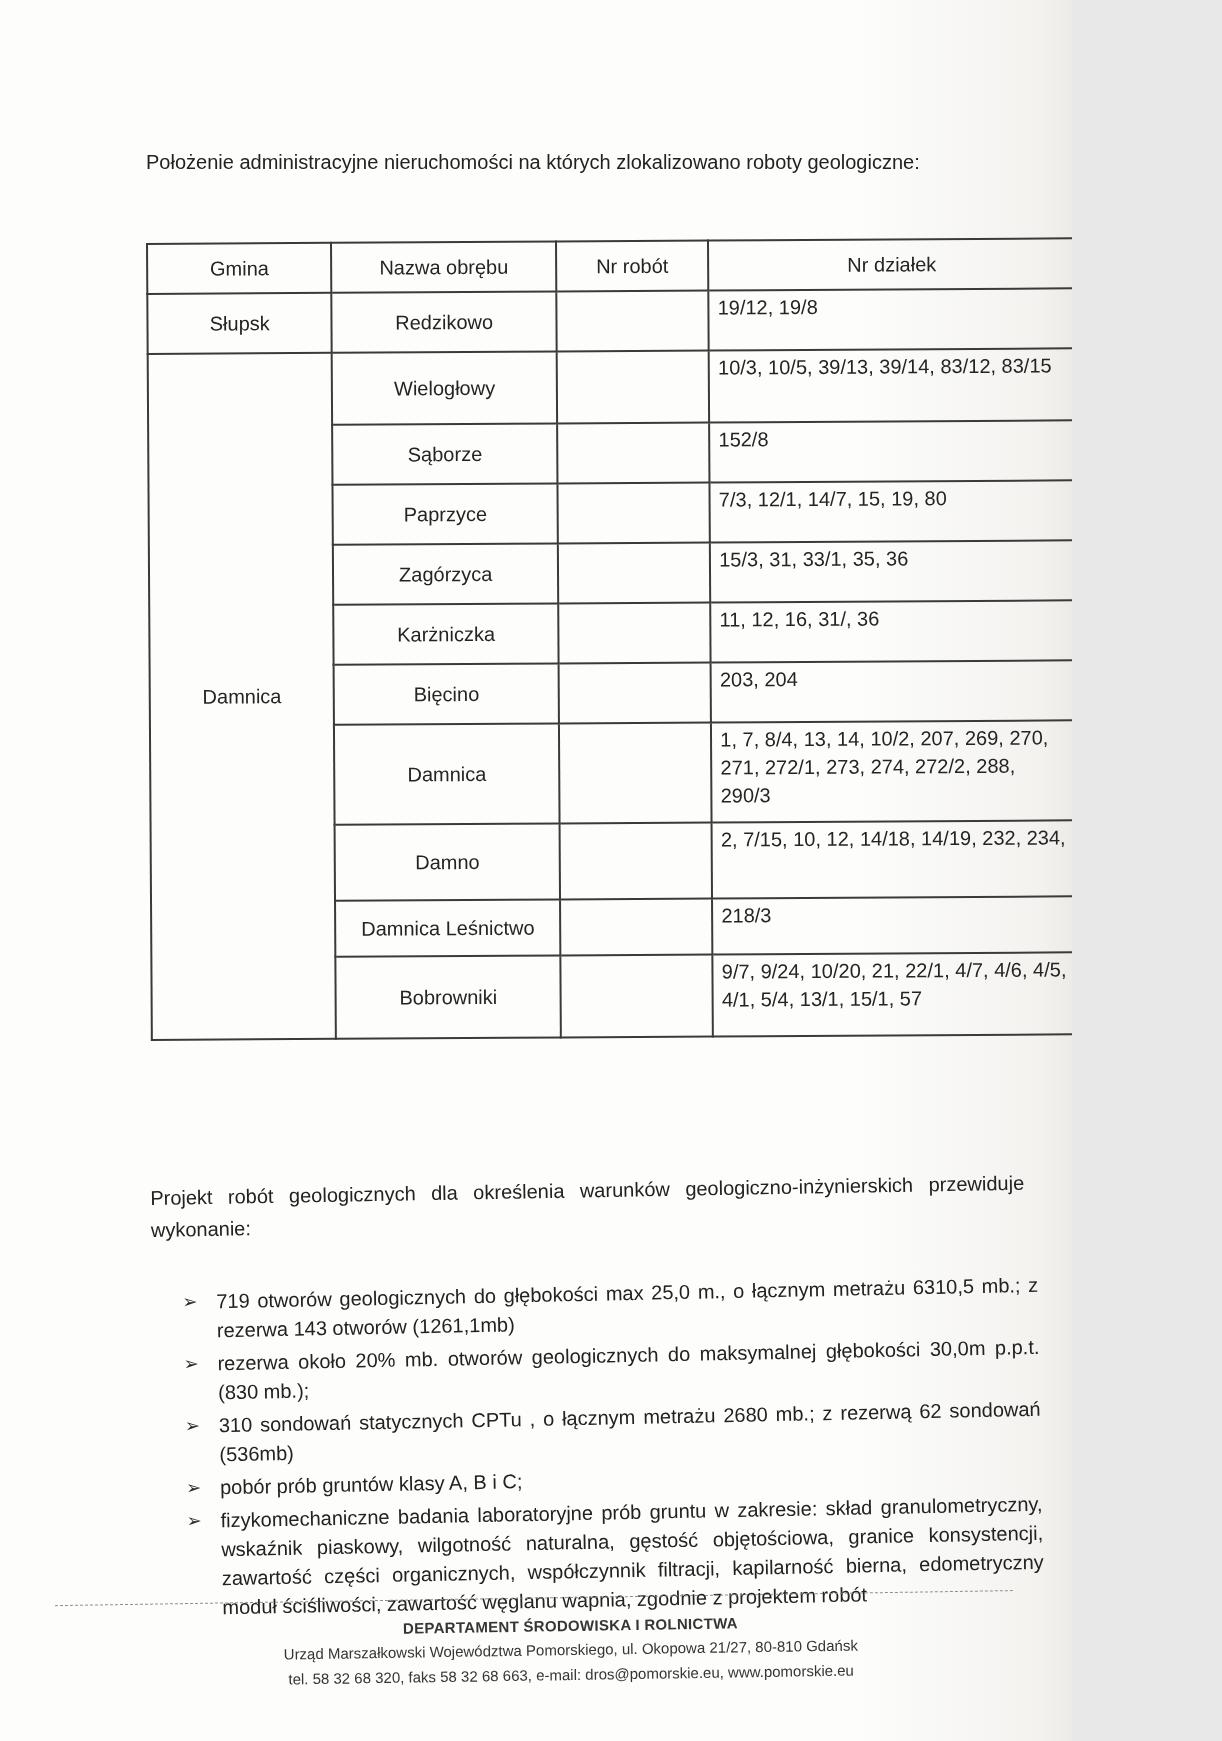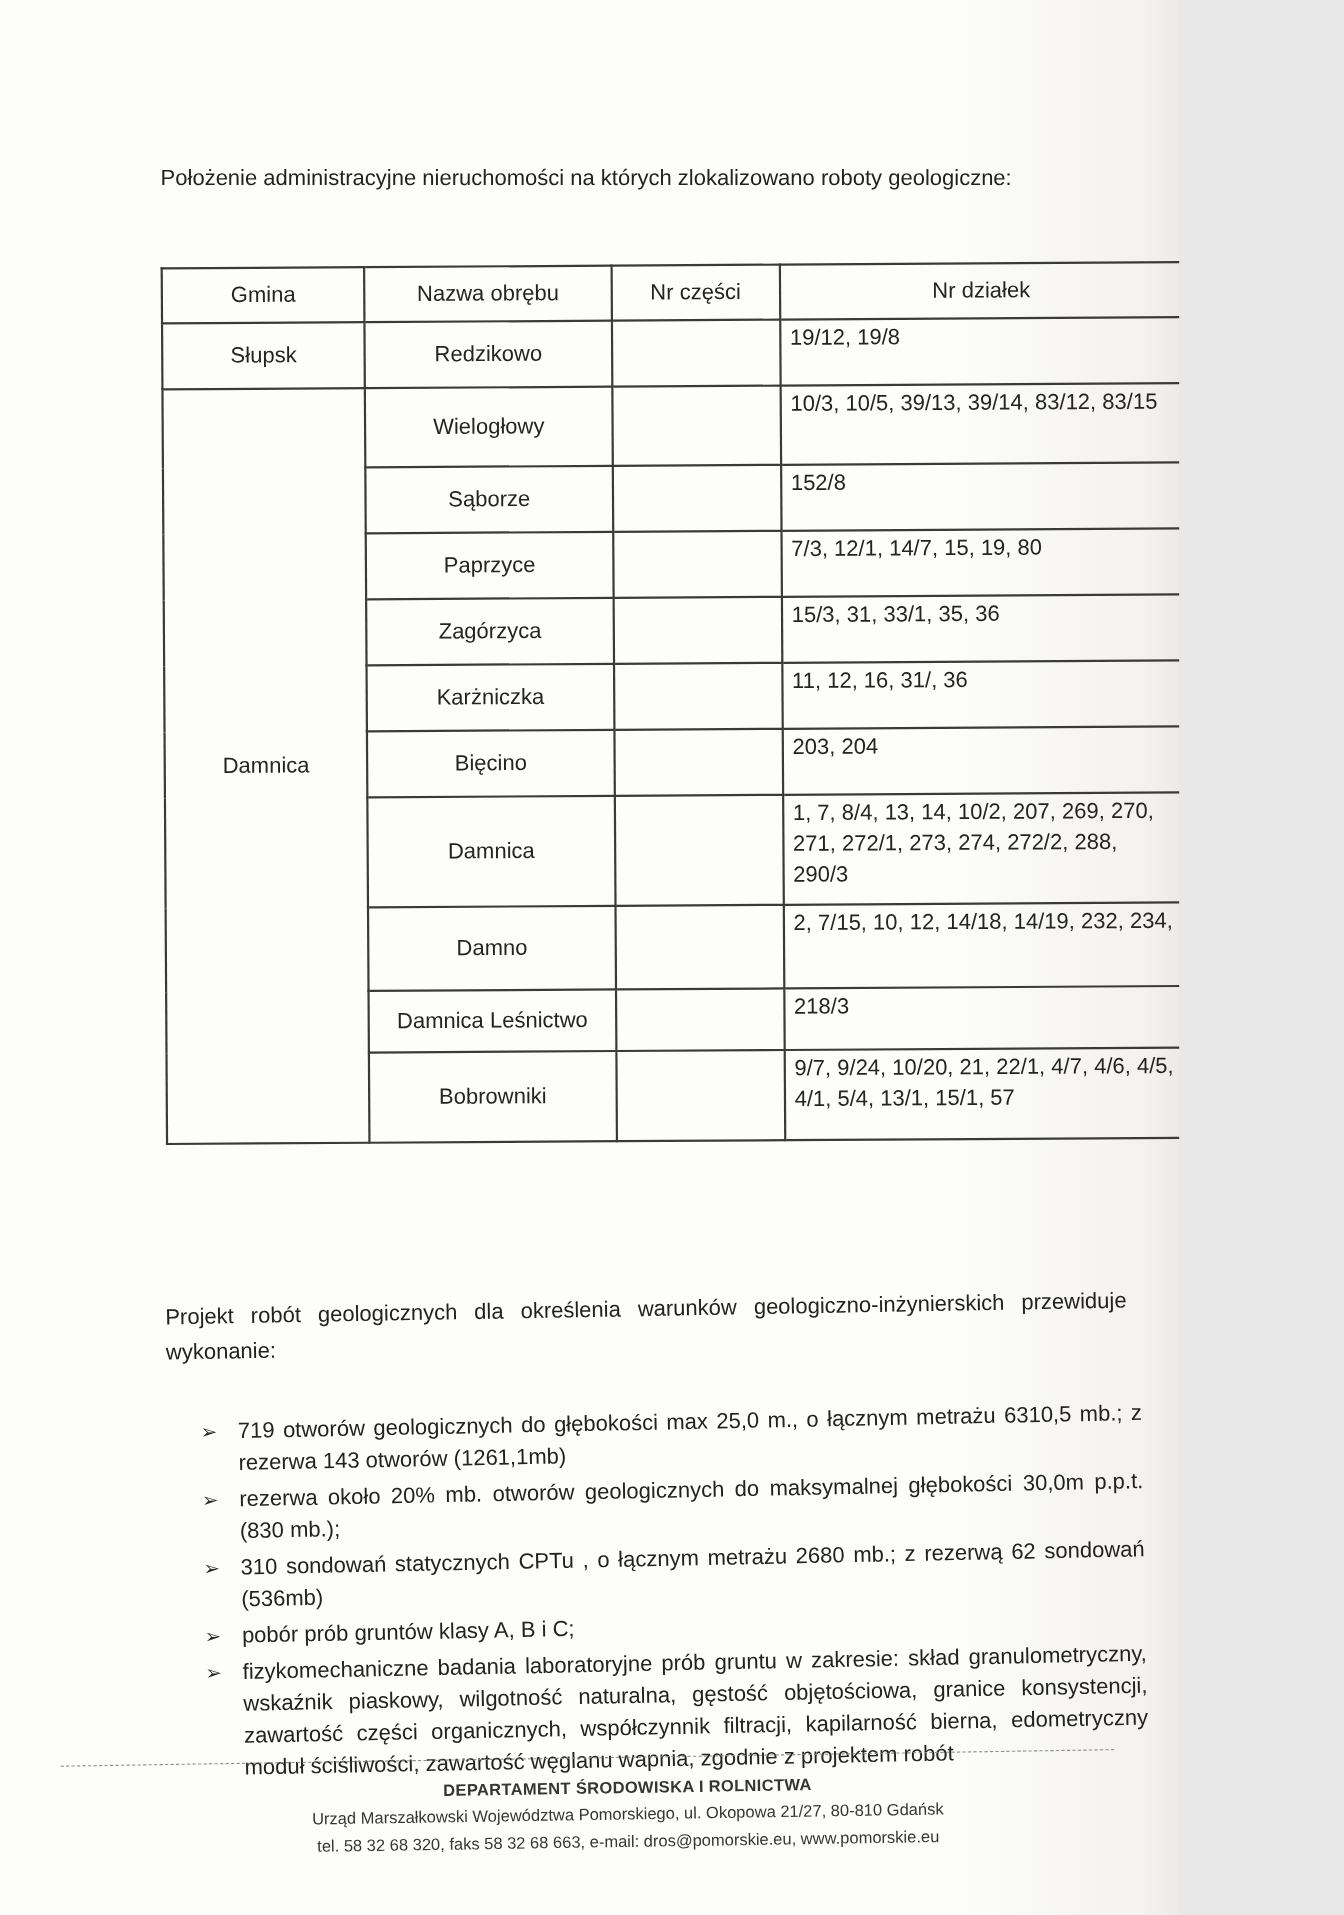--- a/index.html
+++ b/index.html
@@ -90,21 +90,21 @@
 <div class="page">
 
   <p class="intro">Położenie administracyjne nieruchomości na których zlokalizowano roboty geologiczne:</p>
 
   <div class="table-wrap">
     <table class="doc">
       <tbody>
         <tr class="hh">
           <th class="col-gmina">Gmina</th>
           <th class="col-obreb">Nazwa obrębu</th>
-          <th class="col-nrobrebu">Nr części</th>
+          <th class="col-nrobrebu">Nr robót</th>
           <th class="col-dzialki">Nr działek</th>
         </tr>
         <tr class="h60">
           <td class="c-gmina">Słupsk</td>
           <td class="c-obreb">Redzikowo</td>
           <td class="c-nrobrebu"></td>
           <td class="c-dzialki">19/12, 19/8</td>
         </tr>
         <tr class="h72">
           <td class="c-gmina" rowspan="10">Damnica</td>

